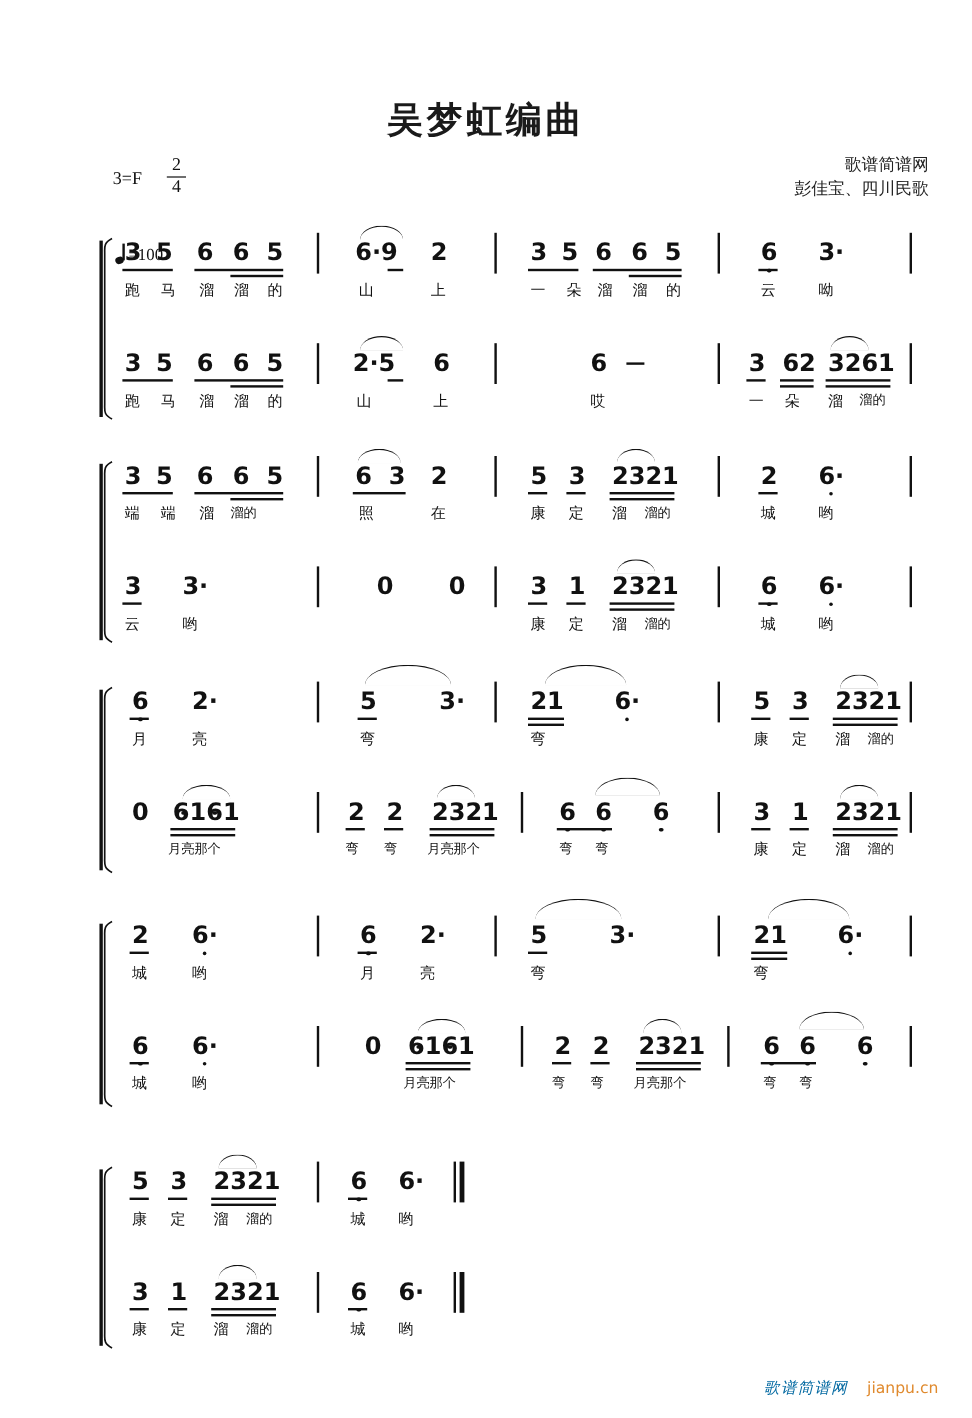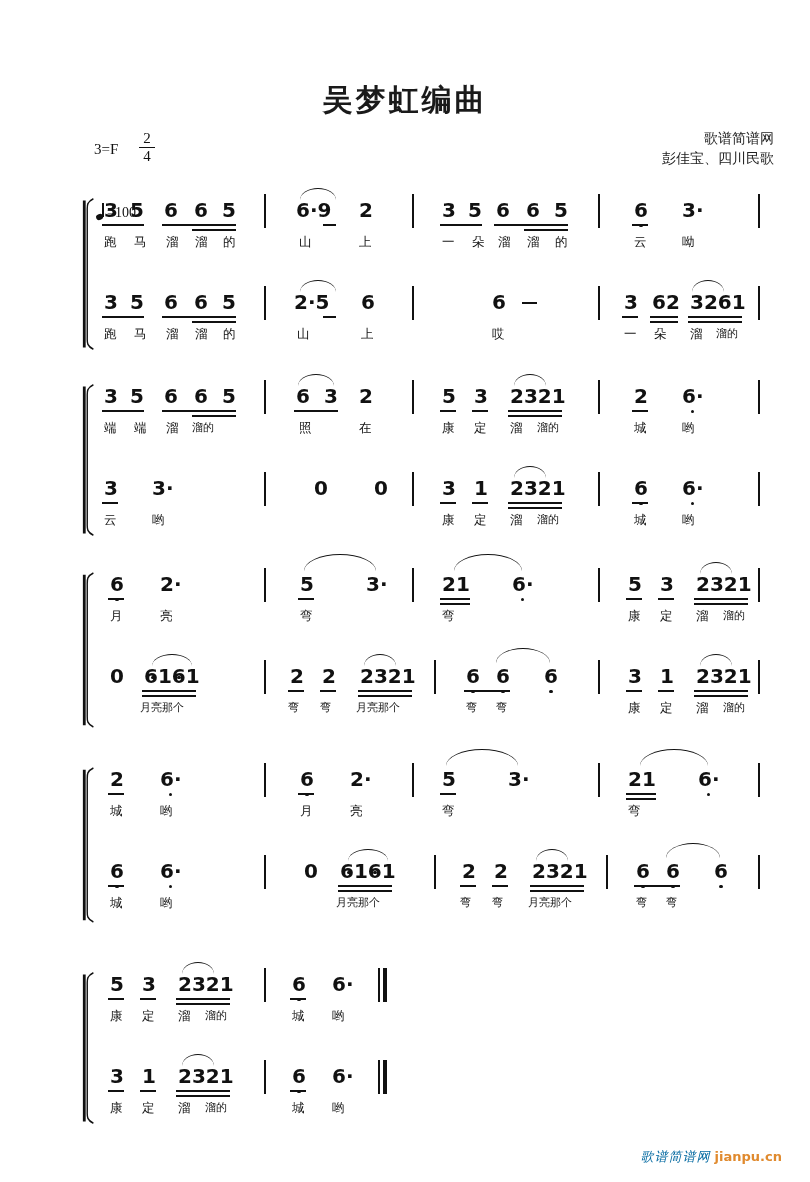--- a/index.html
+++ b/index.html
@@ -215,21 +215,21 @@
   
   .watermark {
     position: absolute;
     right: 28px;
     bottom: 16px;
     font-family: "DejaVu Sans", "Liberation Sans", sans-serif;
     font-size: 13px;
     white-space: nowrap;
   }
   .watermark .cn { color: #0369a1; letter-spacing: 1px; font-style: italic; }
-  .watermark .en { color: #e08a2e; font-weight: 700; margin-left: 4px; }
+  .watermark .en { color: #e08a2e; font-weight: 400; margin-left: 16px; }
 </style>
 </head>
 <body>
 
 <div class="sheet-title">吴梦虹编曲</div>
 
 <div class="credits">
   <div>歌谱简谱网</div>
   <div>彭佳宝、四川民歌</div>
 </div>

